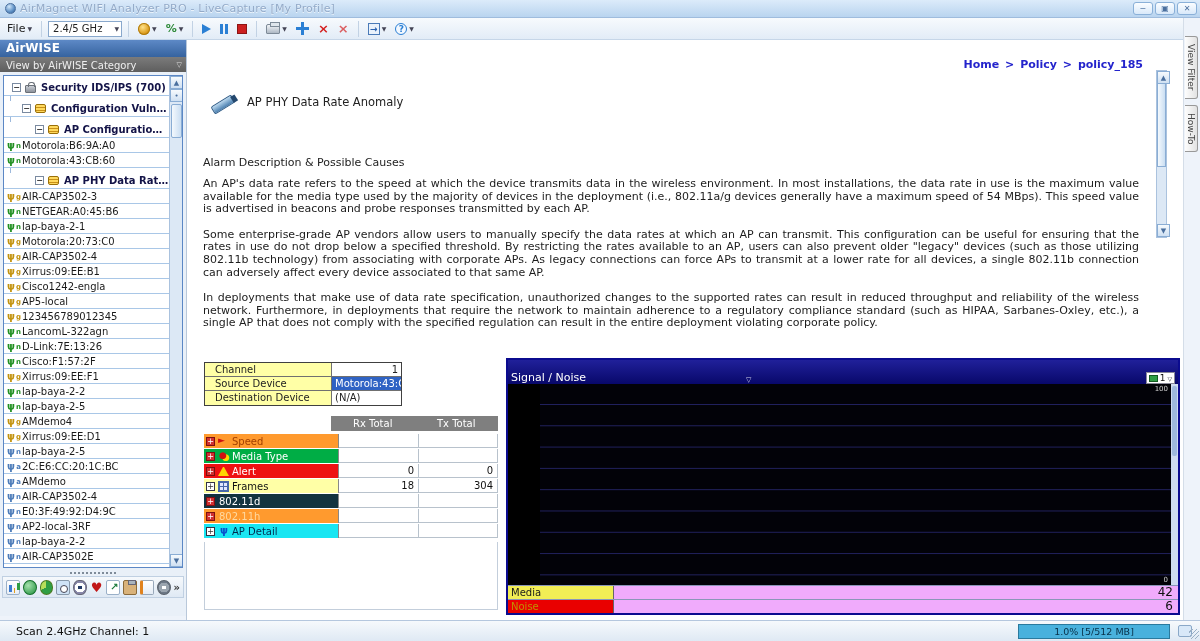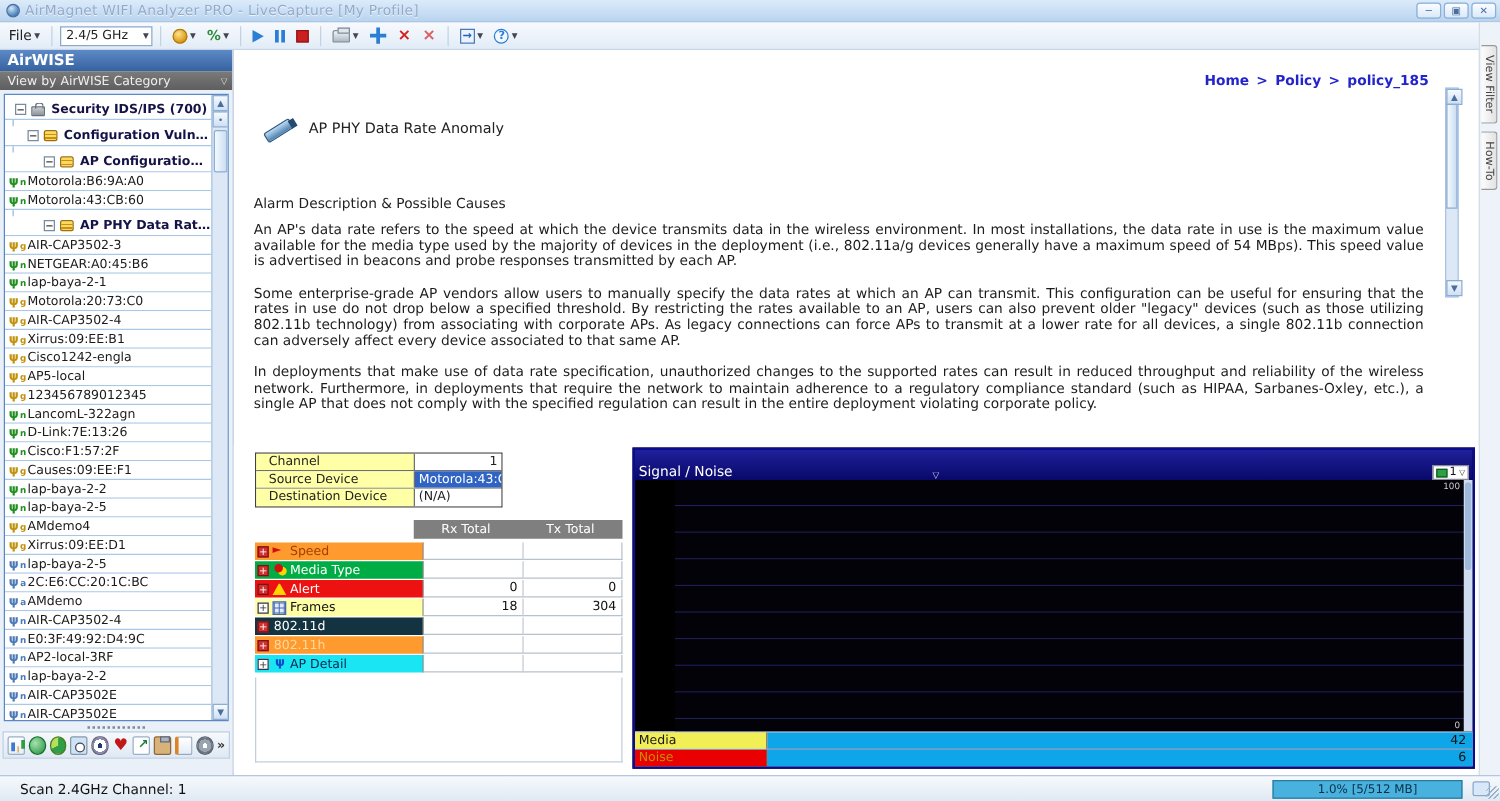--- a/index.html
+++ b/index.html
@@ -43,21 +43,21 @@
   .navcross::before{left:5px;top:0;width:3px;height:13px;}
   .navcross::after{left:0;top:5px;width:13px;height:3px;}
   .redx{color:#d42222;font-weight:bold;font-size:13px;line-height:13px;}
   .redx.dim{opacity:.7;}
   .export{width:12px;height:12px;border:1px solid #4a7ab8;background:#eaf2fb;color:#2a62b0;
     font-size:9px;line-height:11px;text-align:center;font-weight:bold;}
   .help{width:12px;height:12px;border-radius:50%;border:1px solid #2a7fd4;color:#2a7fd4;
     font-weight:bold;font-size:9px;line-height:11px;text-align:center;background:#f2f8ff;}
 
   
-  .sidebar{position:absolute;top:40px;left:0;width:186px;bottom:16px;background:#e9f0f8;}
+  .sidebar{position:absolute;top:40px;left:0;width:186px;bottom:25px;background:#e9f0f8;}
   .sb-title{height:17px;background:linear-gradient(#5d89c6,#36639f);color:#fff;
     font-weight:bold;font-size:12px;padding:1px 0 0 6px;}
   .sb-view{height:15px;background:linear-gradient(#7b7b7b,#5e5e5e);color:#eee;font-size:10px;
     padding:1px 4px 0 6px;display:flex;align-items:center;}
   .sb-view .darr{color:#ddd;margin-left:auto;font-size:7px;}
   .tree-wrap{position:absolute;top:35px;left:3px;right:3px;bottom:48px;background:#fff;
     border:1px solid #5b87c5;overflow:hidden;}
   .tree{position:absolute;top:2px;left:0;right:13px;bottom:0;overflow:hidden;}
   .tree::before{content:"";position:absolute;left:6px;top:10px;bottom:4px;width:1px;background:#9db9dc;}
   .trow{position:relative;display:flex;align-items:center;height:15px;
@@ -162,21 +162,21 @@
   .page-num{font-size:9px;color:#111;}
   .page-widget .darr{font-size:6px;color:#334;}
   .plot{position:relative;flex:1;background:#020208;
     background-image:linear-gradient(#21215e 1px,transparent 1px);background-size:100% 21.3px;background-position:0 20px;margin-left:32px;}
   .ymax{position:absolute;top:1px;right:10px;color:#cfcfcf;font-size:7px;}
   .ymin{position:absolute;bottom:1px;right:10px;color:#cfcfcf;font-size:7px;}
   .plot-scroll{position:absolute;right:0;top:0;bottom:0;width:7px;background:#cfdcf0;}
   .plot-scroll::before{content:"";position:absolute;top:2px;left:1px;width:5px;height:70px;background:#9fb9dd;border-radius:2px;}
   .srow{height:14px;display:flex;border-top:1px solid #8a96b8;background:#fff;}
   .srow .sl{width:106px;font-size:10px;line-height:13px;padding:0 3px;border-right:1px solid #666;}
-  .srow .sv{flex:1;text-align:right;font-size:10px;line-height:13px;padding-right:5px;color:#111;background:#0ea5e9;}
+  .srow .sv{flex:1;text-align:right;font-size:12px;line-height:13px;padding-right:5px;color:#111;background:#f0abfc;}
 
   
   .right-strip{position:absolute;right:0;top:18px;width:17px;bottom:21px;background:#eef3fa;border-left:1px solid #d4dde8;}
   .vtab{writing-mode:vertical-rl;font-size:9px;color:#444;background:linear-gradient(90deg,#fdfdfd,#e2e2e2);
     border:1px solid #999;border-left:none;border-radius:0 3px 3px 0;padding:7px 1px;margin:6px 0 0 1px;display:block;width:13px;text-align:center;}
   .vtab.first{margin-top:18px;}
 
   
   .statusbar{position:absolute;left:0;right:0;bottom:0;height:21px;background:linear-gradient(#f6f9fc,#dfe9f4);
     border-top:1px solid #b5c7de;display:flex;align-items:center;}
@@ -338,21 +338,21 @@
           <div class="trow leaf">
             <span class="apico b-n24">ψ<i>n</i></span>
             <span class="tlabel">D-Link:7E:13:26</span>
           </div>
           <div class="trow leaf">
             <span class="apico b-n24">ψ<i>n</i></span>
             <span class="tlabel">Cisco:F1:57:2F</span>
           </div>
           <div class="trow leaf">
             <span class="apico b-g24">ψ<i>g</i></span>
-            <span class="tlabel">Causes:09:EE:F1</span>
+            <span class="tlabel">Xirrus:09:EE:F1</span>
           </div>
           <div class="trow leaf">
             <span class="apico b-n24">ψ<i>n</i></span>
             <span class="tlabel">lap-baya-2-2</span>
           </div>
           <div class="trow leaf">
             <span class="apico b-n24">ψ<i>n</i></span>
             <span class="tlabel">lap-baya-2-5</span>
           </div>
           <div class="trow leaf">

